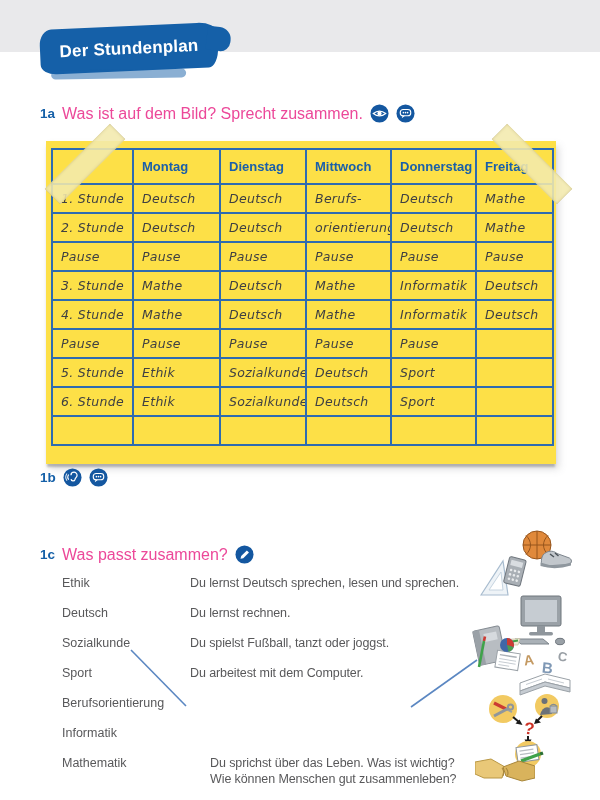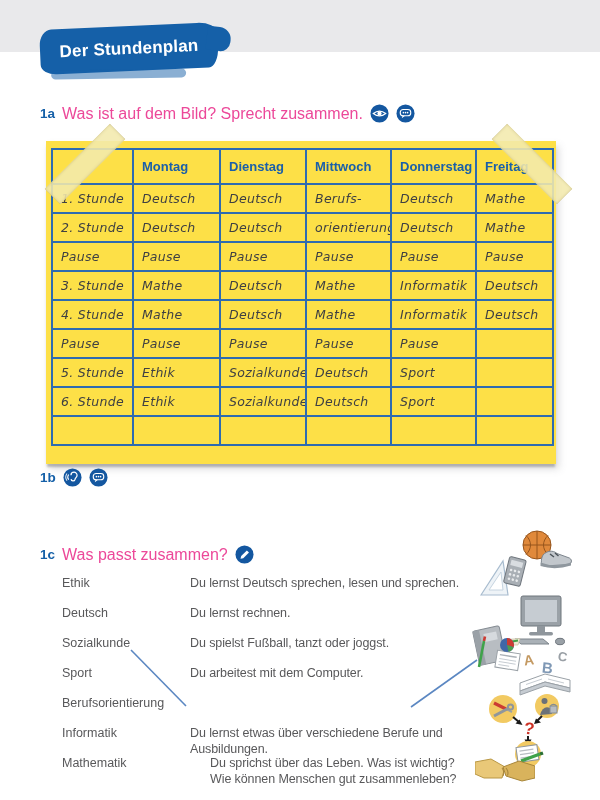--- a/index.html
+++ b/index.html
@@ -256,21 +256,20 @@
     </div>
     <div class="match-row">
       <span class="subject">Sport</span>
       <span class="desc">Du arbeitest mit dem Computer.</span>
     </div>
     <div class="match-row">
       <span class="subject">Berufsorientierung</span>
     </div>
     <div class="match-row">
       <span class="subject">Informatik</span>
-      <span class="desc">Du lernst etwas über verschiedene Berufe und Ausbildungen.</span>
     </div>
     <div class="match-row">
       <span class="subject">Mathematik</span>
       <span class="desc">Du sprichst über das Leben. Was ist wichtig?
 Wie können Menschen gut zusammenleben?</span>
     </div>
   </div>
 
   <svg class="connections" width="600" height="800">
     <line x1="131" y1="650" x2="186" y2="706" stroke="#5b87c2" stroke-width="1.6"></line>

